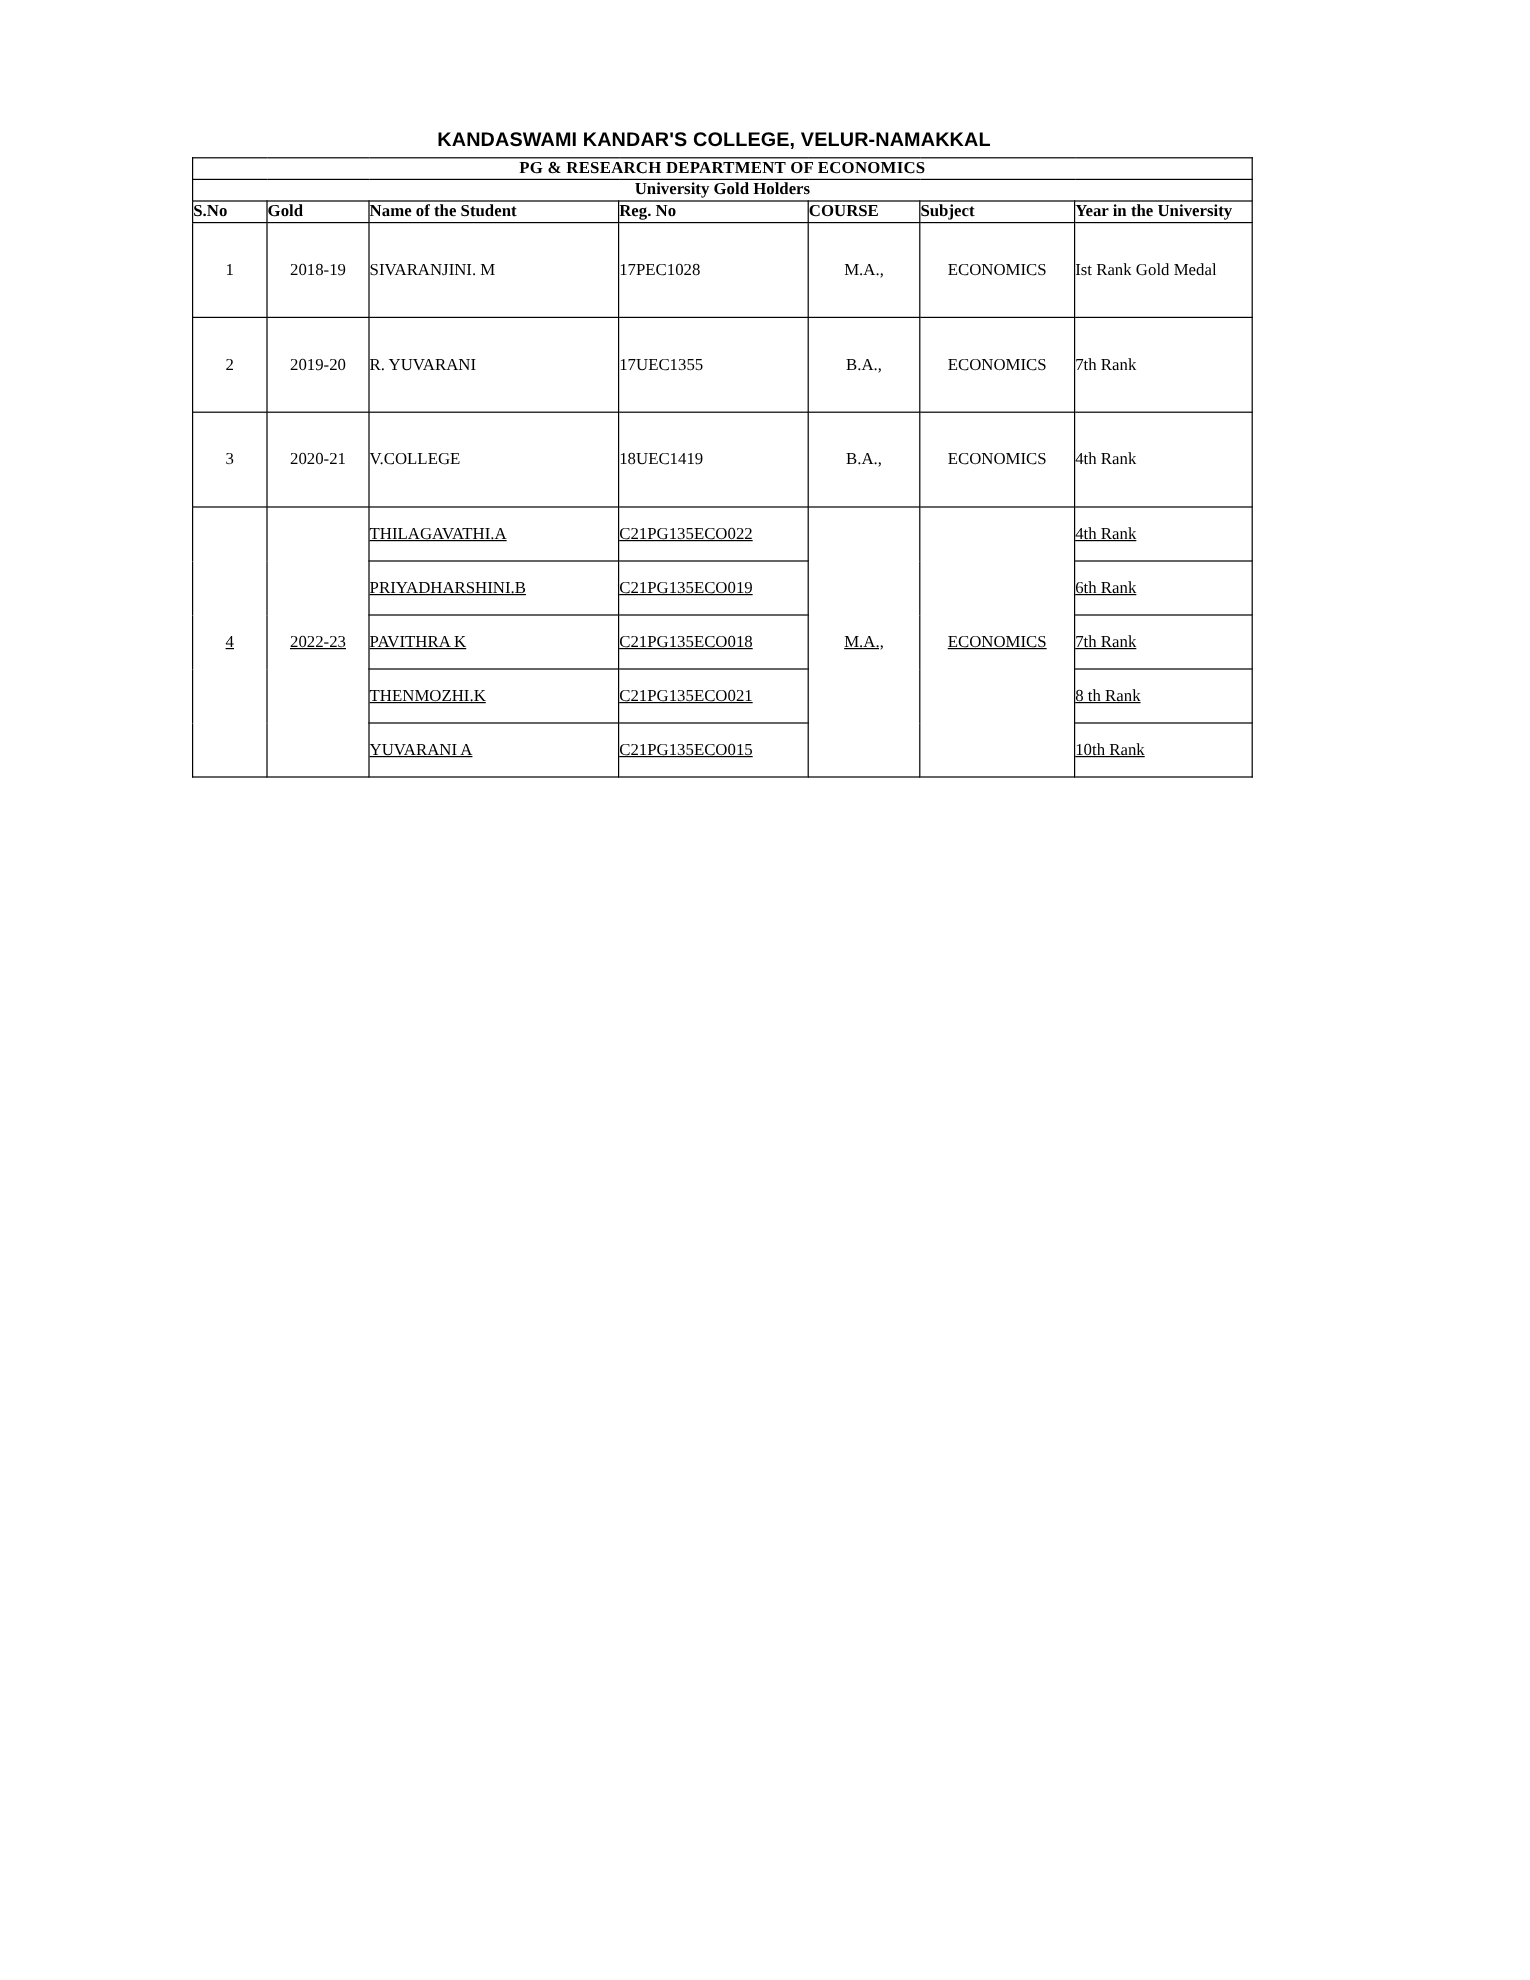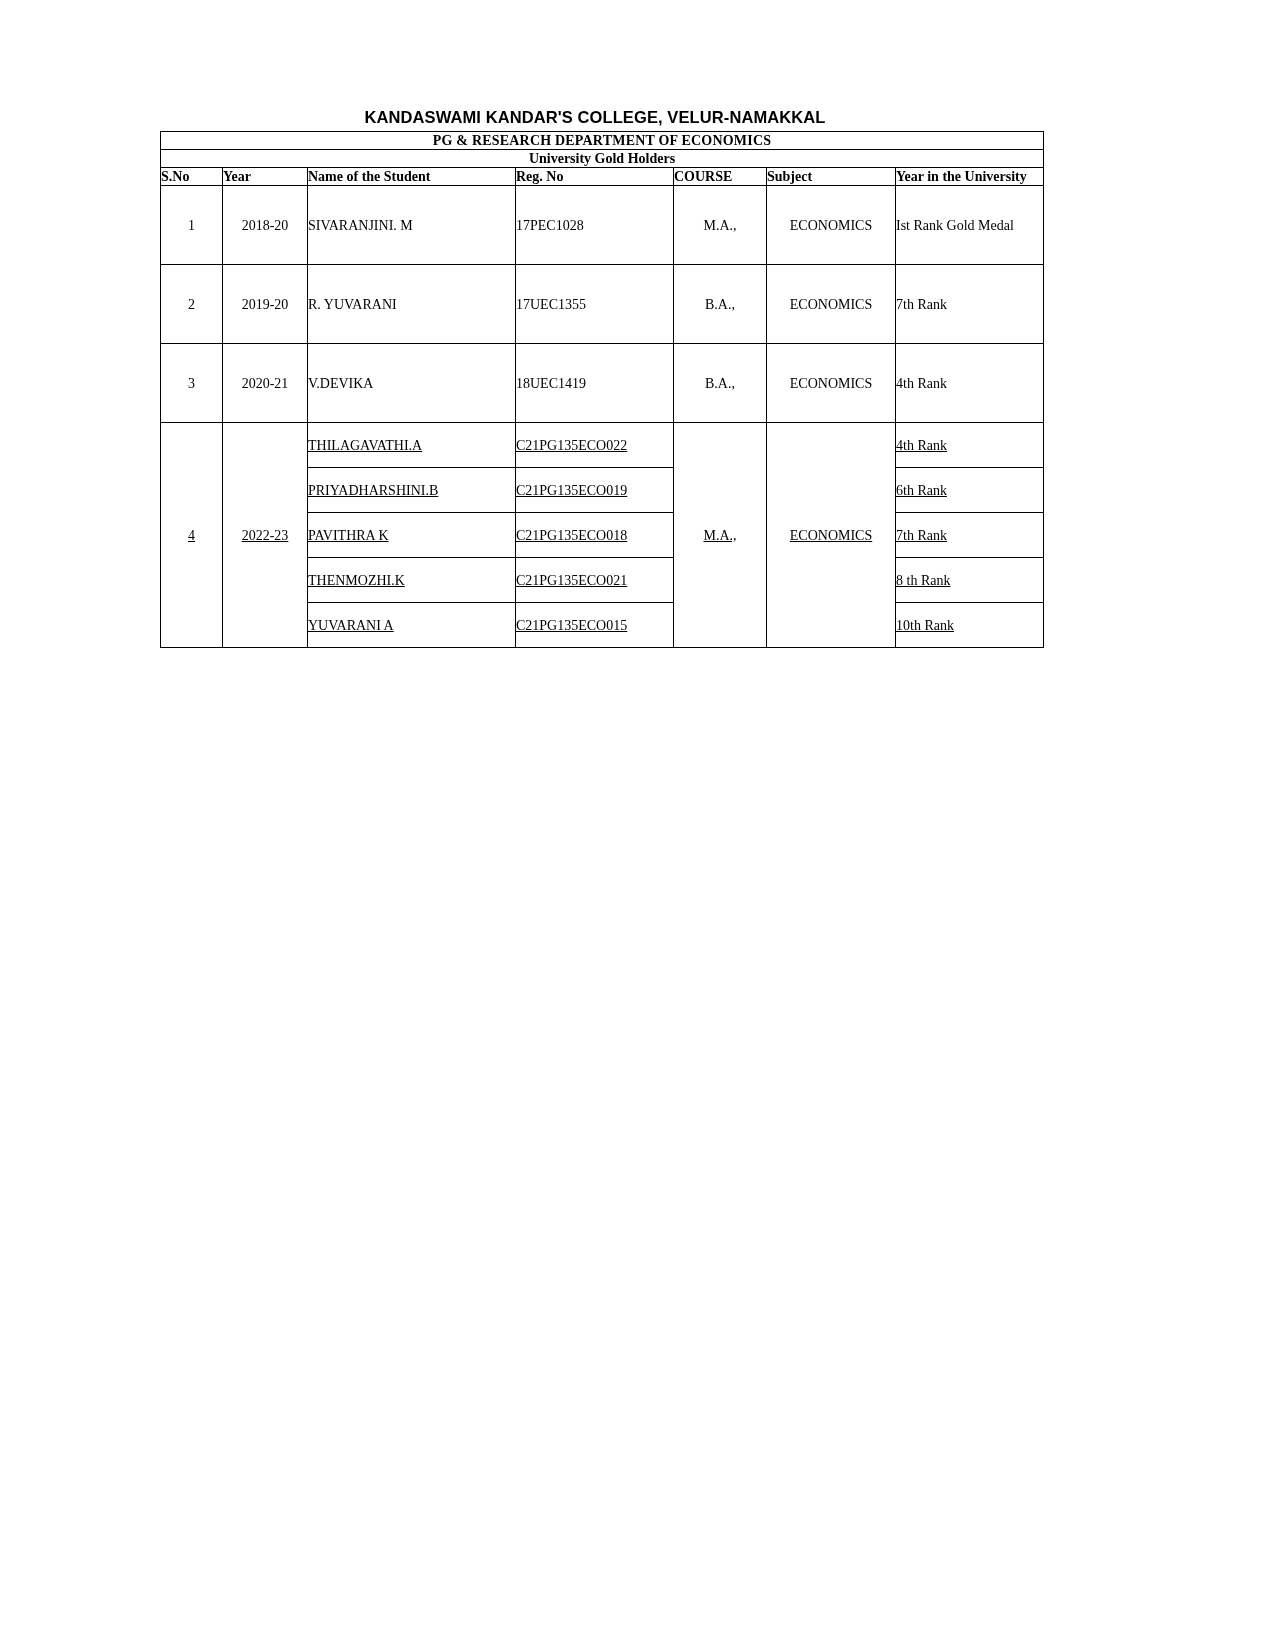--- a/index.html
+++ b/index.html
@@ -100,52 +100,52 @@
     </colgroup>
     <tbody>
       <tr>
         <td colspan="7" class="banner">PG &amp; RESEARCH DEPARTMENT OF ECONOMICS</td>
       </tr>
       <tr>
         <td colspan="7" class="banner2">University Gold Holders</td>
       </tr>
       <tr>
         <td class="hdr lft">S.No</td>
-        <td class="hdr lft">Year</td>
+        <td class="hdr lft">Gold</td>
         <td class="hdr lft">Name of the Student</td>
         <td class="hdr lft">Reg. No</td>
         <td class="hdr lft">COURSE</td>
         <td class="hdr lft">Subject</td>
         <td class="hdr lft">Year in the University</td>
       </tr>
 
       <tr>
         <td class="tall ctr cell-pad">1</td>
-        <td class="tall ctr cell-pad">2018-20</td>
+        <td class="tall ctr cell-pad">2018-19</td>
         <td class="tall lft cell-pad">SIVARANJINI. M</td>
         <td class="tall lft cell-pad">17PEC1028</td>
         <td class="tall ctr cell-pad">M.A.,</td>
         <td class="tall ctr cell-pad">ECONOMICS</td>
         <td class="tall lft cell-pad">Ist Rank Gold Medal</td>
       </tr>
 
       <tr>
         <td class="tall ctr cell-pad">2</td>
         <td class="tall ctr cell-pad">2019-20</td>
         <td class="tall lft cell-pad">R. YUVARANI</td>
         <td class="tall lft cell-pad">17UEC1355</td>
         <td class="tall ctr cell-pad">B.A.,</td>
         <td class="tall ctr cell-pad">ECONOMICS</td>
         <td class="tall lft cell-pad">7th Rank</td>
       </tr>
 
       <tr>
         <td class="tall ctr cell-pad">3</td>
         <td class="tall ctr cell-pad">2020-21</td>
-        <td class="tall lft cell-pad">V.DEVIKA</td>
+        <td class="tall lft cell-pad">V.COLLEGE</td>
         <td class="tall lft cell-pad">18UEC1419</td>
         <td class="tall ctr cell-pad">B.A.,</td>
         <td class="tall ctr cell-pad">ECONOMICS</td>
         <td class="tall lft cell-pad">4th Rank</td>
       </tr>
 
       <tr>
         <td class="sub-row ctr cell-pad" rowspan="5">4</td>
         <td class="sub-row ctr cell-pad" rowspan="5">2022-23</td>
         <td class="sub-row lft cell-pad">THILAGAVATHI.A</td>

